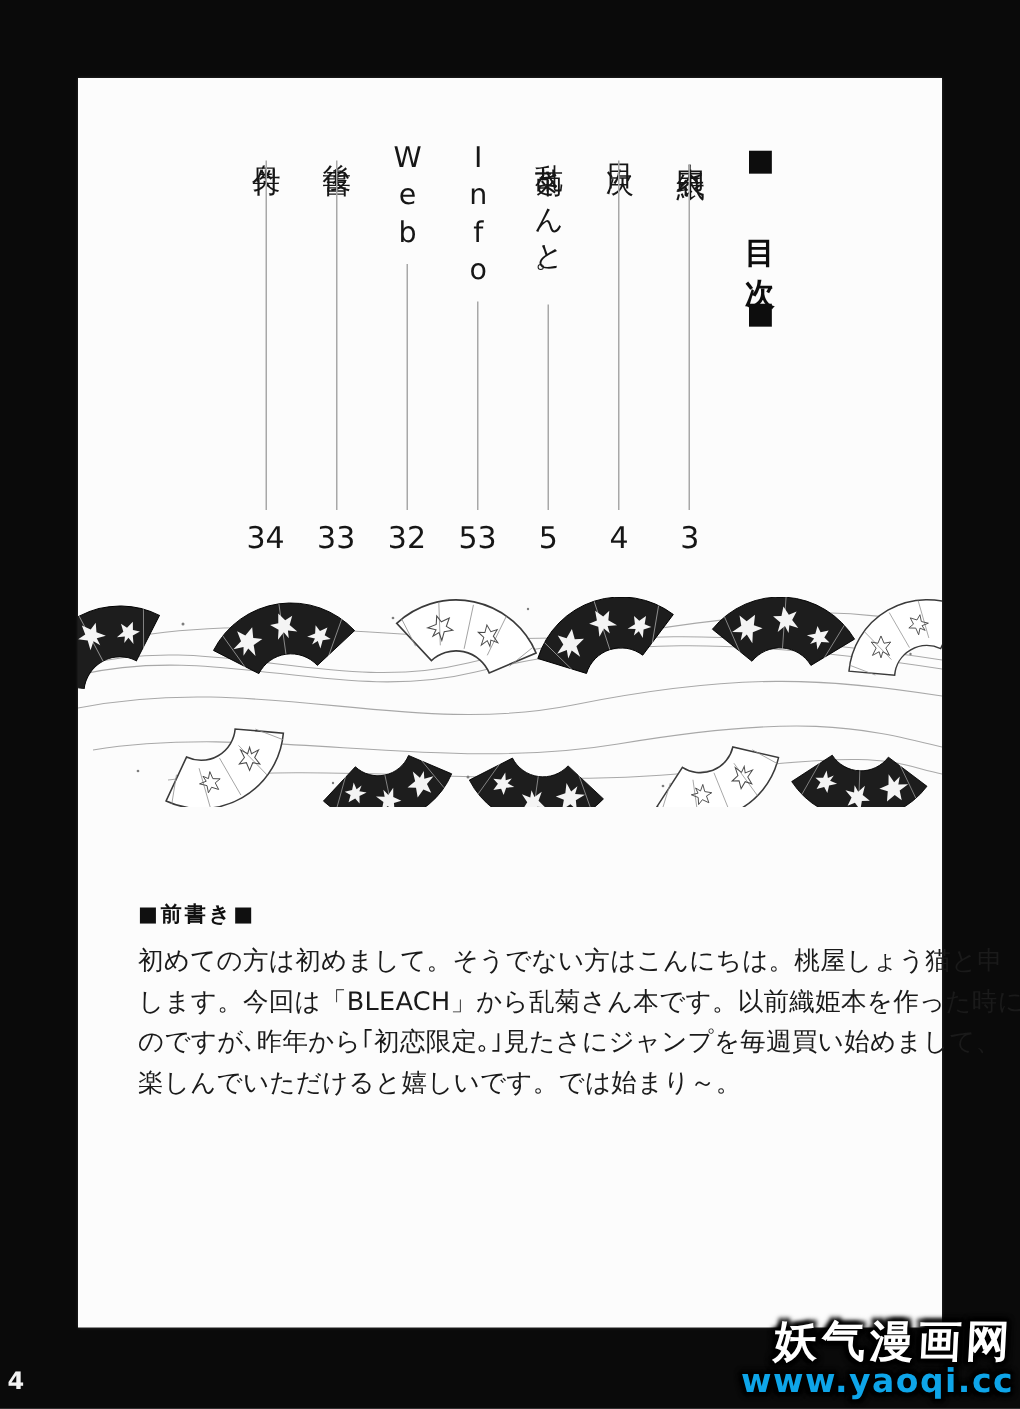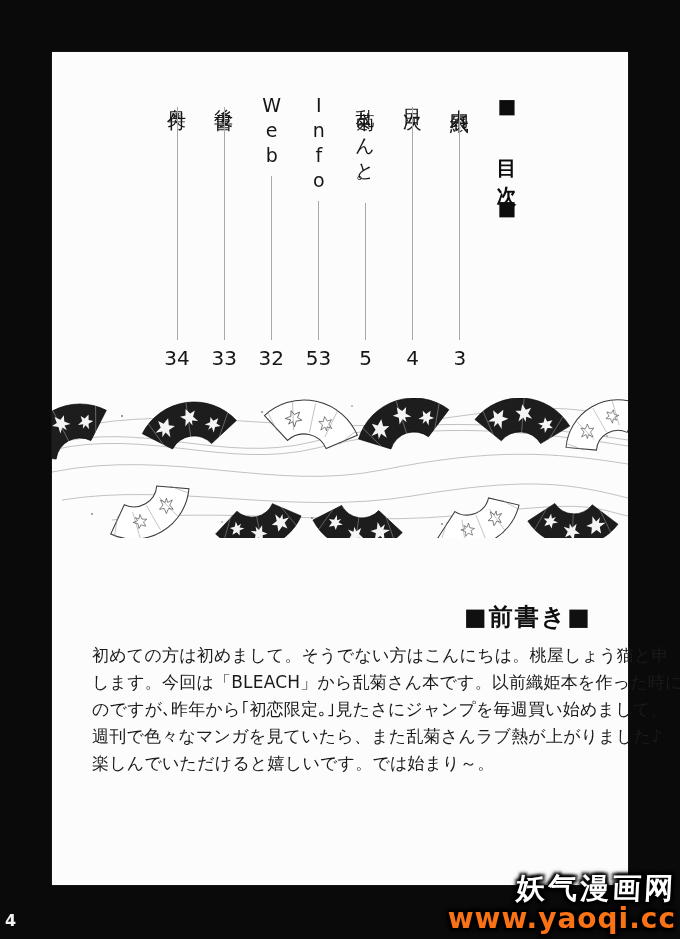--- a/index.html
+++ b/index.html
@@ -31,42 +31,42 @@
     flex:1 1 auto;width:1px;background:#a8a8a8;margin:7px auto 6px;
   }
   .toc-num{
     font-size:20px;color:#161616;line-height:1;padding-top:2px;
   }
   
   .band{position:absolute;left:0;top:346px;width:576px;height:140px;}
   
   .foreword{position:absolute;left:40px;top:549px;width:500px;}
   .fw-title{
-    text-align:right;font-size:24px;font-weight:700;letter-spacing:2px;
+    text-align:left;font-size:14px;font-weight:700;letter-spacing:2px;
     margin-bottom:9px;color:#101010;
   }
   .fw-line{
     font-size:17px;line-height:27px;letter-spacing:.2px;white-space:nowrap;
     color:#1a1a1a;font-weight:500;
   }
   
   .folio{
     position:absolute;left:5px;top:913px;color:#f2f2f2;
     font-size:16px;font-weight:700;line-height:1;
   }
   .watermark{
     position:absolute;right:4px;bottom:6px;text-align:right;line-height:1;
   }
   .wm-name{
     font-size:29px;font-weight:700;color:#ffffff;letter-spacing:3px;
     transform:skewX(-3deg);
     text-shadow:0 0 3px #000,0 0 6px #000,2px 2px 3px #000,-2px -2px 3px #000,2px -2px 3px #000,-2px 2px 3px #000;
   }
   .wm-url{
-    margin-top:2px;font-size:28px;font-weight:700;color:#f97316;letter-spacing:1px;
+    margin-top:2px;font-size:22px;font-weight:700;color:#0ea5e9;letter-spacing:1px;
     text-shadow:0 0 3px #000,0 0 6px #000,2px 2px 3px #000,-2px -2px 3px #000,2px -2px 3px #000,-2px 2px 3px #000;
   }
 </style>
 </head>
 <body>
 
 <div class="stage">
 
   <div class="paper">
 
@@ -167,21 +167,20 @@
       <use href="#fanL" transform="translate(566 54) rotate(-30) scale(0.9)"></use>
     </svg>
 
     <div class="foreword">
       <div class="fw-title">■前書き■</div>
       <div class="fw-body" id="fw-body">
 
       <div class="fw-line">初めての方は初めまして。そうでない方はこんにちは。桃屋しょう猫と申</div>
           <div class="fw-line">します。今回は「BLEACH」から乱菊さん本です。以前織姫本を作った時に</div>
           <div class="fw-line">のですが､昨年から｢初恋限定｡｣見たさにジャンプを毎週買い始めまして、</div>
-          <div class="fw-line">週刊で色々なマンガを見ていたら、また乱菊さんラブ熱が上がりました♪</div>
           <div class="fw-line">楽しんでいただけると嬉しいです。では始まり～。</div>
         </div>
     </div>
 
   </div>
 
   <div class="folio">4</div>
 
   <div class="watermark">
     <div class="wm-name">妖气漫画网</div>

